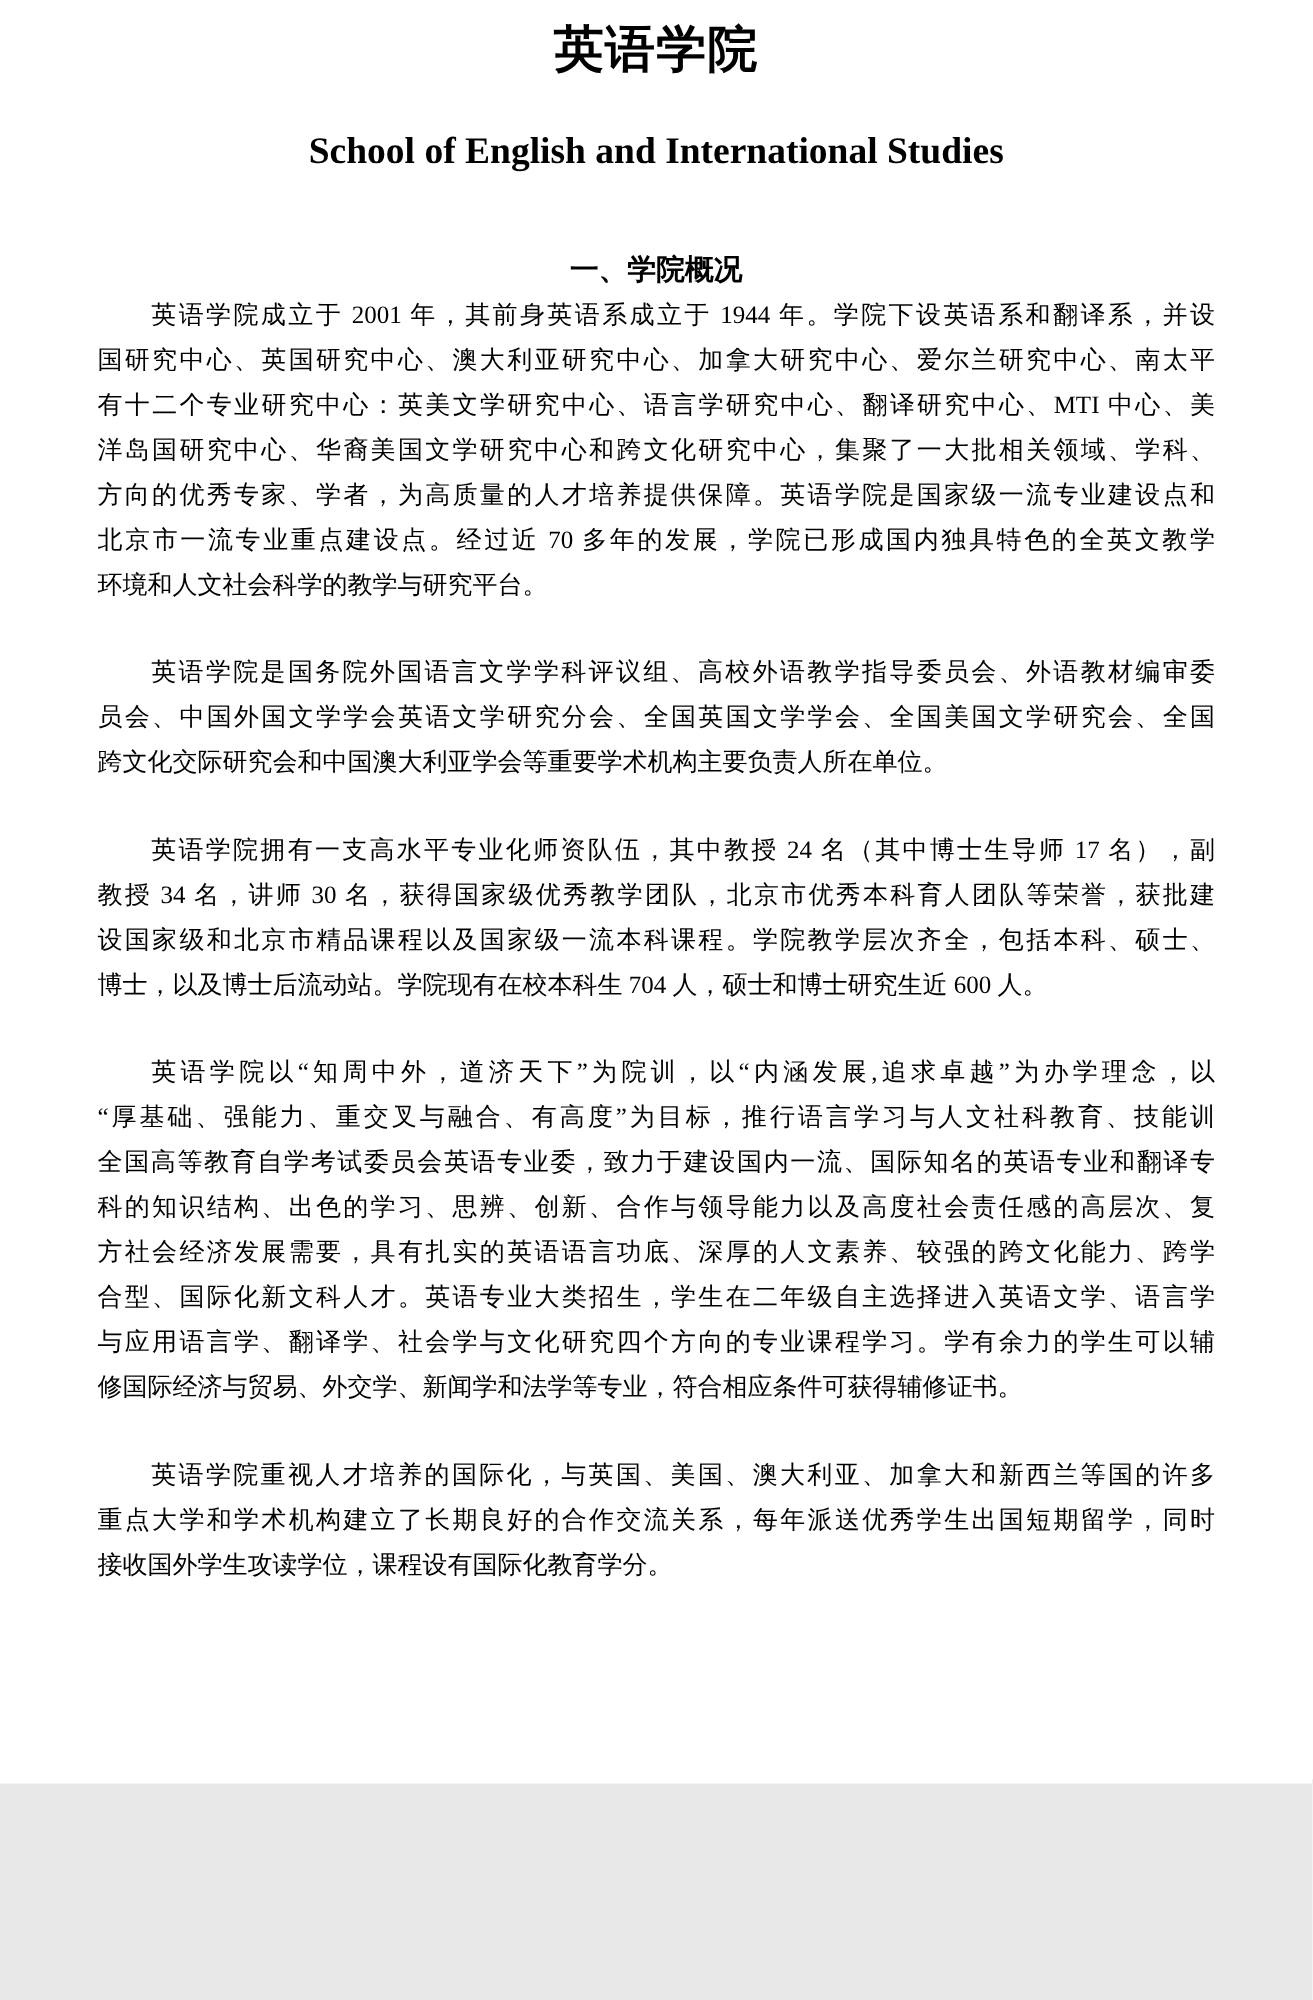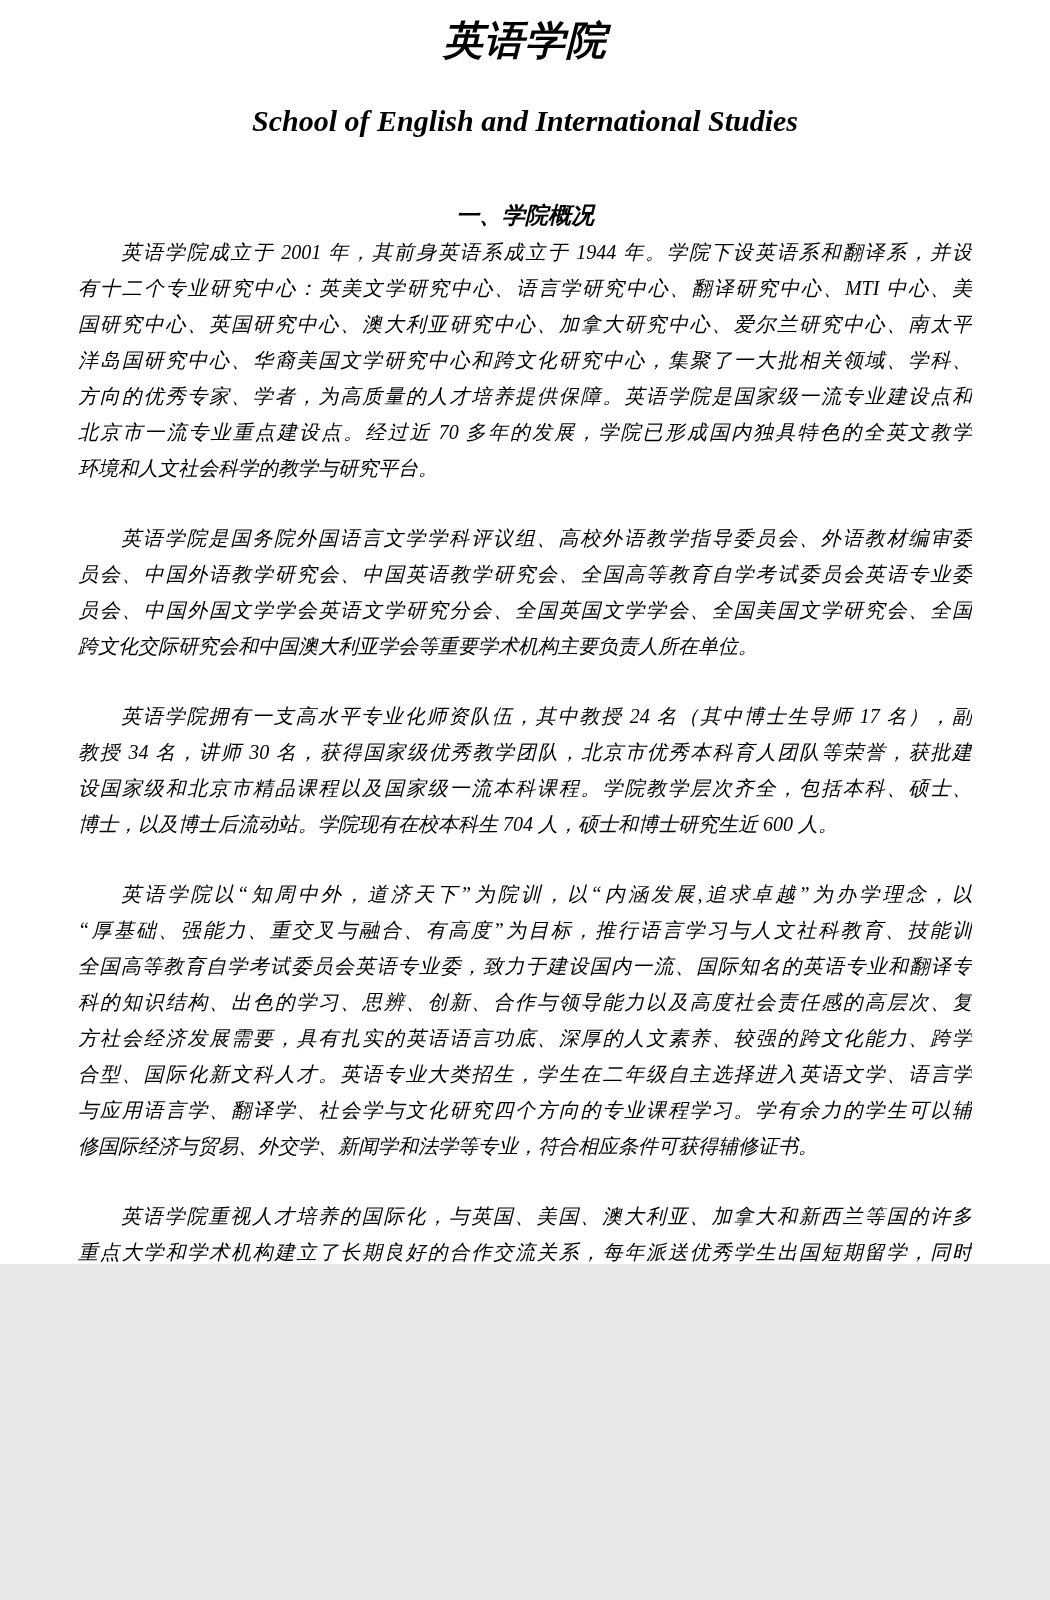--- a/index.html
+++ b/index.html
@@ -1,26 +1,25 @@
 <!DOCTYPE html>
 <html><head>
 <meta charset="utf-8">
 <style>
   html, body { margin: 0; padding: 0; background: #e8e8e8; }
   .page {
     position: relative;
     width: 1050px;
-    height: 1264px;
+    height: 1427px;
     margin: 0 auto;
     background: #ffffff;
     color: #000000;
     overflow: hidden;
     box-sizing: border-box;
     padding: 0 78px;
-    font-style: italic;
   }
   .doc-title {
     margin: 16px 0 0 0;
     font-family: "Liberation Sans", "DejaVu Sans", sans-serif;
     font-weight: 600;
     font-size: 40px;
     line-height: 48px;
     text-align: center;
     letter-spacing: 1px;
   }
@@ -69,30 +68,29 @@
 </head>
 <body>
 
 <div class="page">
   <h1 class="doc-title">英语学院</h1>
   <h2 class="doc-subtitle">School of English and International Studies</h2>
   <h3 class="section-heading">一、学院概况</h3>
   <div class="doc-body">
       <div class="paragraph">
         <div class="line first">英语学院成立于 2001 年，其前身英语系成立于 1944 年。学院下设英语系和翻译系，并设</div>
+        <div class="line">国研究中心、英国研究中心、澳大利亚研究中心、加拿大研究中心、爱尔兰研究中心、南太平</div>
         <div class="line">有十二个专业研究中心：英美文学研究中心、语言学研究中心、翻译研究中心、MTI 中心、美</div>
-        <div class="line">国研究中心、英国研究中心、澳大利亚研究中心、加拿大研究中心、爱尔兰研究中心、南太平</div>
         <div class="line">洋岛国研究中心、华裔美国文学研究中心和跨文化研究中心，集聚了一大批相关领域、学科、</div>
         <div class="line">方向的优秀专家、学者，为高质量的人才培养提供保障。英语学院是国家级一流专业建设点和</div>
         <div class="line">北京市一流专业重点建设点。经过近 70 多年的发展，学院已形成国内独具特色的全英文教学</div>
         <div class="line last">环境和人文社会科学的教学与研究平台。</div>
       </div>
       <div class="paragraph">
         <div class="line first">英语学院是国务院外国语言文学学科评议组、高校外语教学指导委员会、外语教材编审委</div>
-        <div class="line">员会、中国外语教学研究会、中国英语教学研究会、全国高等教育自学考试委员会英语专业委</div>
         <div class="line">员会、中国外国文学学会英语文学研究分会、全国英国文学学会、全国美国文学研究会、全国</div>
         <div class="line last">跨文化交际研究会和中国澳大利亚学会等重要学术机构主要负责人所在单位。</div>
       </div>
       <div class="paragraph">
         <div class="line first">英语学院拥有一支高水平专业化师资队伍，其中教授 24 名（其中博士生导师 17 名），副</div>
         <div class="line">教授 34 名，讲师 30 名，获得国家级优秀教学团队，北京市优秀本科育人团队等荣誉，获批建</div>
         <div class="line">设国家级和北京市精品课程以及国家级一流本科课程。学院教学层次齐全，包括本科、硕士、</div>
         <div class="line last">博士，以及博士后流动站。学院现有在校本科生 704 人，硕士和博士研究生近 600 人。</div>
       </div>
       <div class="paragraph">

